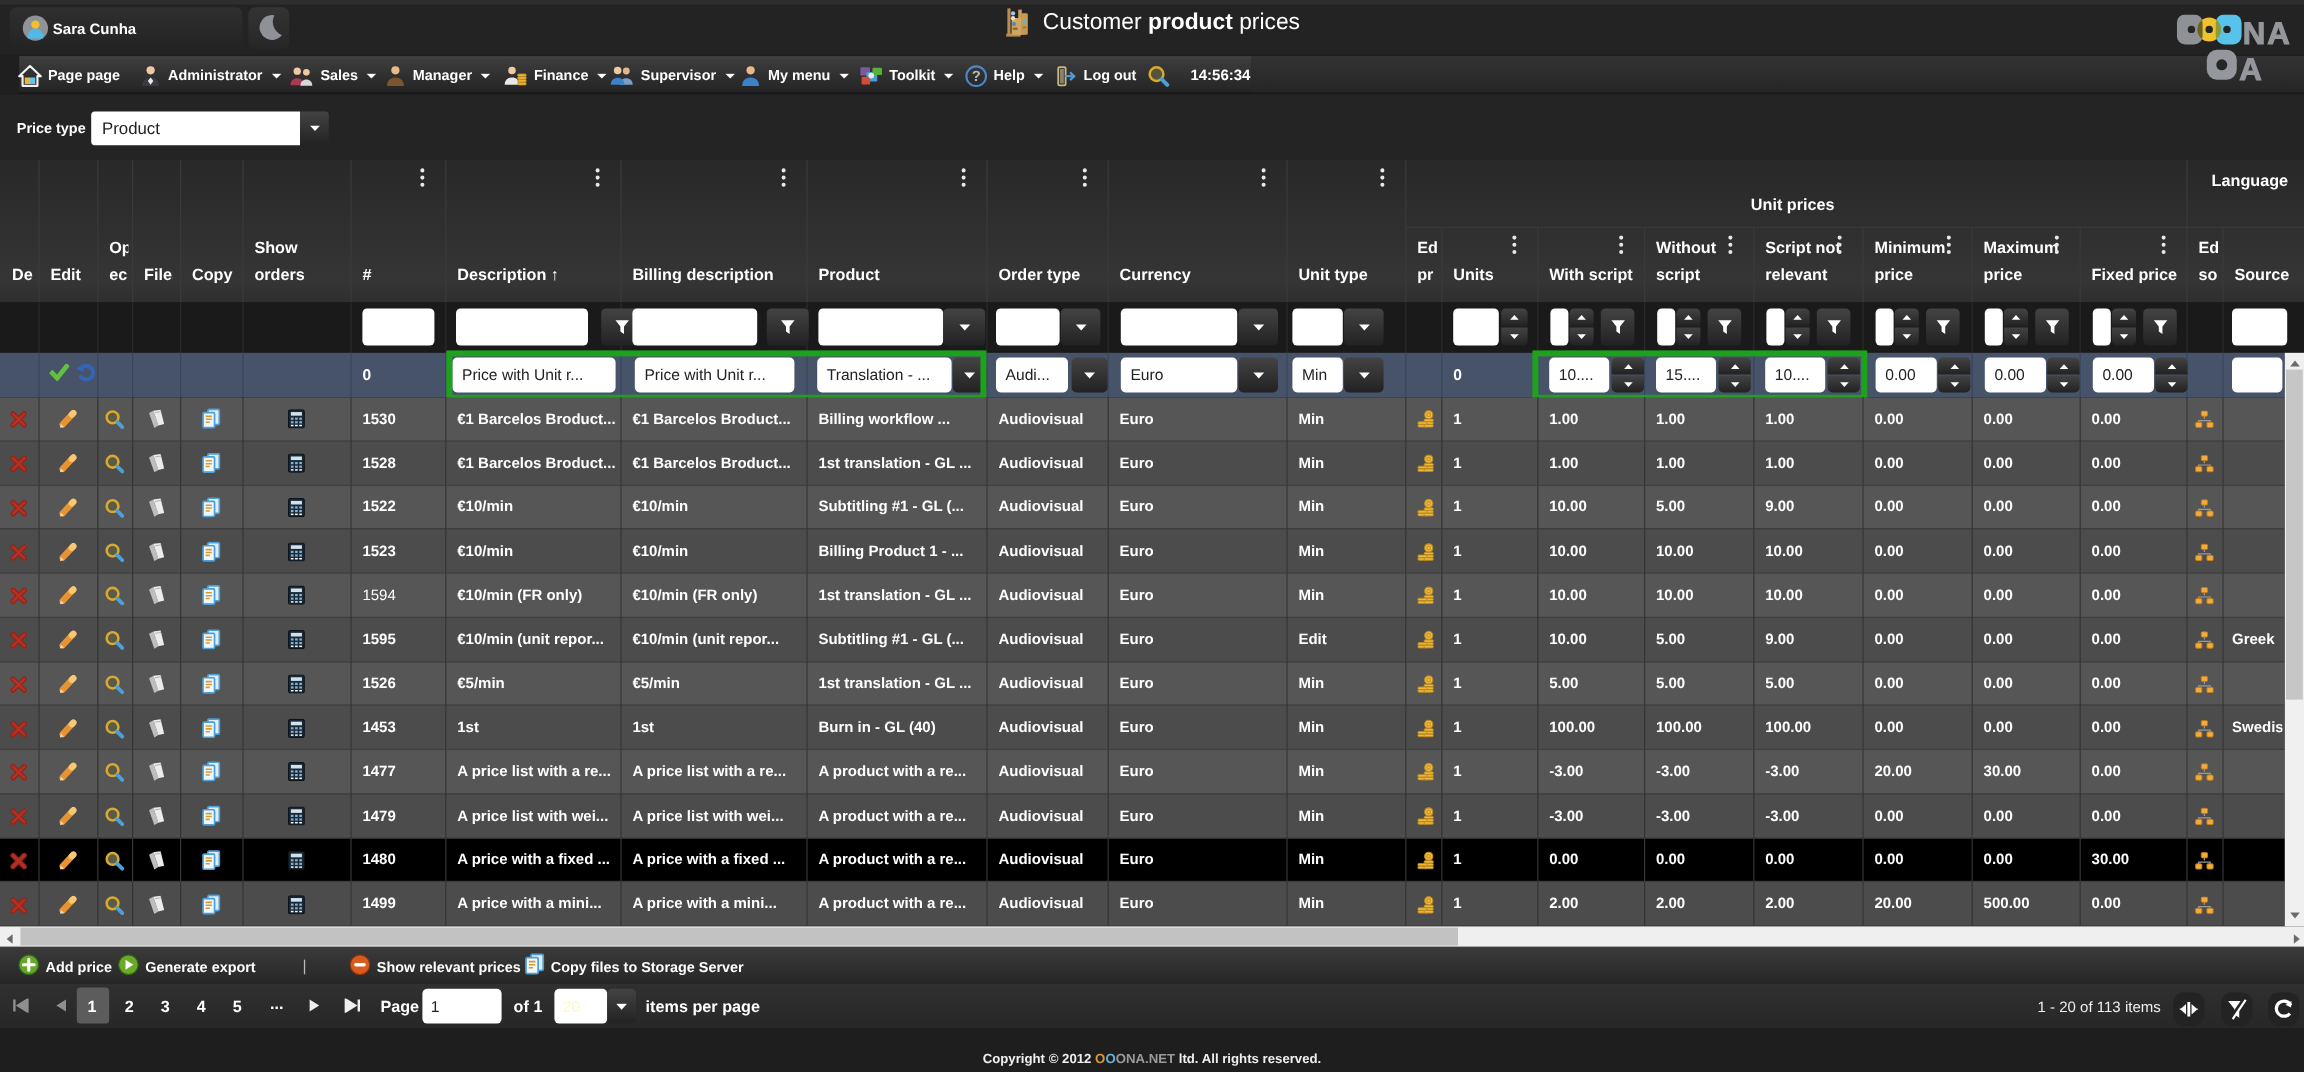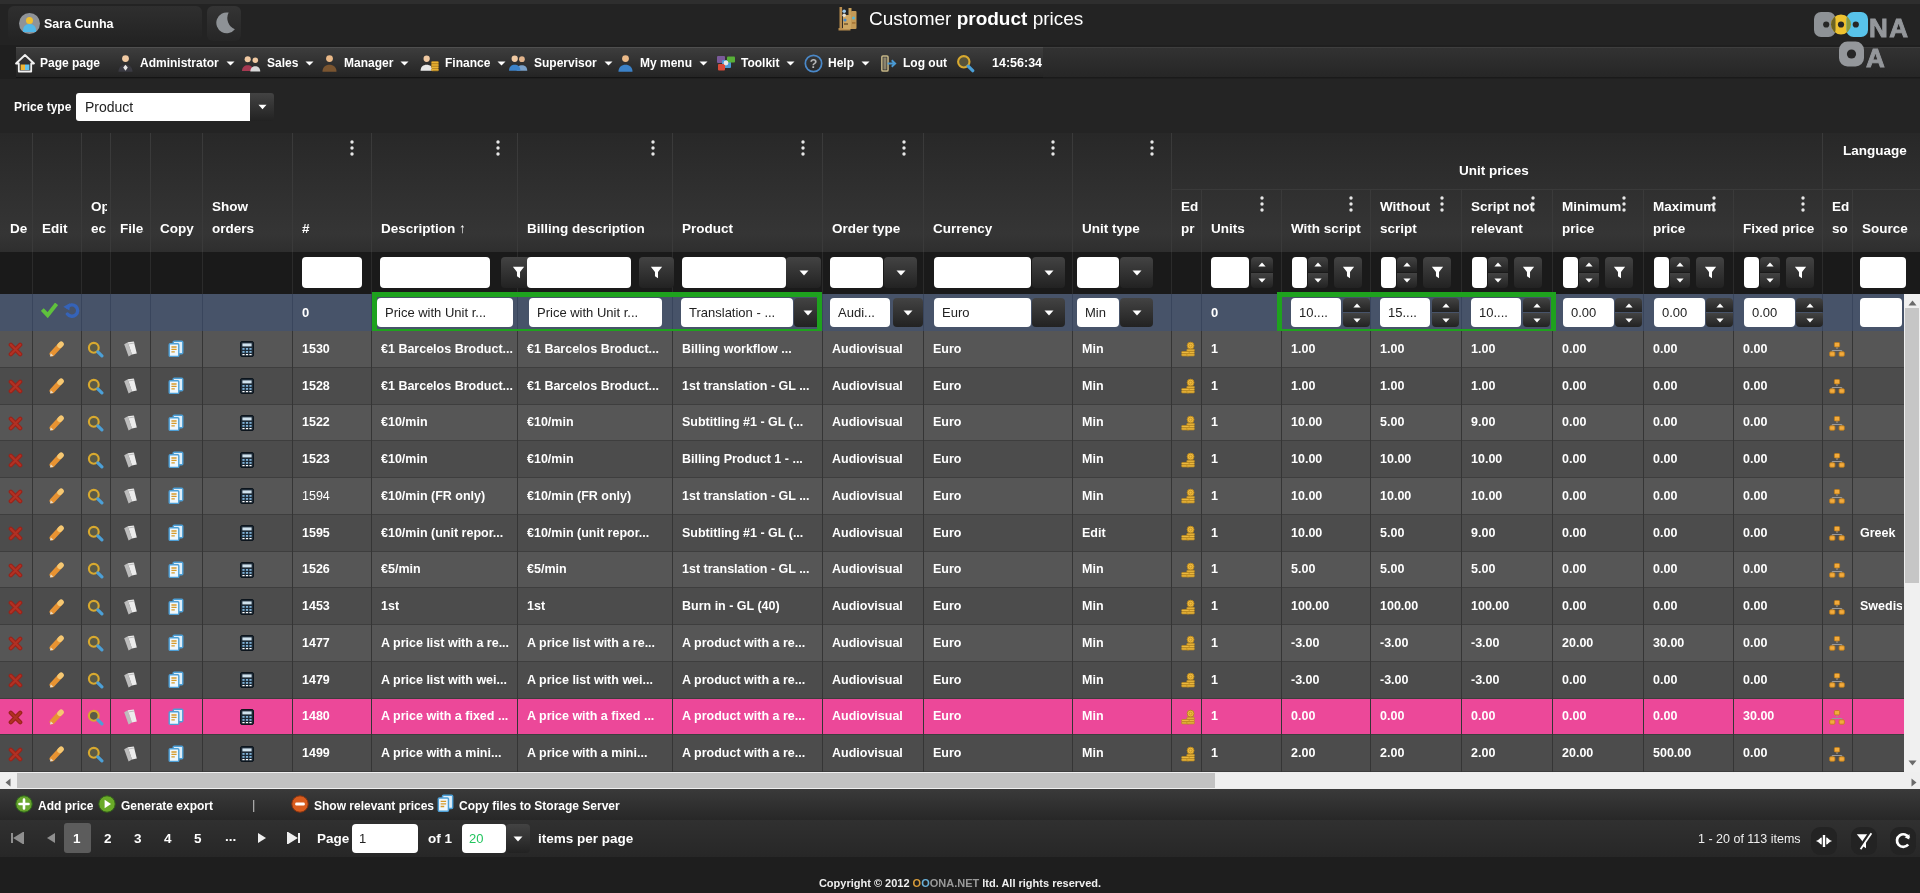--- a/index.html
+++ b/index.html
@@ -1159,21 +1159,21 @@
 <div class="tx" style="left:1291px;top:10.875px;width:77px;overflow:hidden;text-overflow:clip;font-size:12.5px;font-weight:bold">-3.00</div>
 <div class="tx" style="left:1380px;top:10.875px;width:79px;overflow:hidden;text-overflow:clip;font-size:12.5px;font-weight:bold">-3.00</div>
 <div class="tx" style="left:1471px;top:10.875px;width:79px;overflow:hidden;text-overflow:clip;font-size:12.5px;font-weight:bold">-3.00</div>
 <div class="tx" style="left:1562px;top:10.875px;width:79px;overflow:hidden;text-overflow:clip;font-size:12.5px;font-weight:bold">0.00</div>
 <div class="tx" style="left:1653px;top:10.875px;width:78px;overflow:hidden;text-overflow:clip;font-size:12.5px;font-weight:bold">0.00</div>
 <div class="tx" style="left:1743px;top:10.875px;width:77px;overflow:hidden;text-overflow:clip;font-size:12.5px;font-weight:bold">0.00</div>
 <svg class="a" style="left:1829px;top:11.375px" width="16" height="15">
         <use href="#sitemap"></use>
       </svg>
 </div>
-<div class="a" style="left:0;top:367.5px;width:1904px;height:36.75px;background:#ec4899;border-bottom:1px solid #3e3e3e">
+<div class="a" style="left:0;top:367.5px;width:1904px;height:36.75px;background:#000000;border-bottom:1px solid #3e3e3e">
 <svg class="a" style="left:8px;top:11.375px" width="15" height="15">
         <use href="#xdel"></use>
       </svg>
 <svg class="a" style="left:48px;top:10.375px" width="17" height="17">
         <use href="#pencil"></use>
       </svg>
 <svg class="a" style="left:87px;top:10.375px" width="17" height="17">
         <use href="#mag"></use>
       </svg>
 <svg class="a" style="left:122px;top:10.375px" width="16" height="16">
@@ -1321,21 +1321,21 @@
     <path d="M1 1 L9 6 L1 11 Z" fill="#efefef"></path>
   </svg>
 <svg class="a" style="left:287px;top:832px" width="14" height="12">
     <path d="M12 1 V11 M1 1 L9 6 L1 11 Z" stroke="#efefef" stroke-width="2" fill="#efefef"></path>
   </svg>
 <div class="tx" style="left:317px;top:831px;font-size:13.5px;font-weight:bold">Page</div>
 <div class="w" style="left:352px;top:824px;width:66px;height:29px"></div>
 <div class="tx" style="left:359px;top:831.0px;font-size:13px;color:#222">1</div>
 <div class="tx" style="left:428px;top:831px;font-size:13.5px;font-weight:bold">of 1</div>
 <div class="w" style="left:462px;top:824px;width:44px;height:29px"></div>
-<div class="tx" style="left:469px;top:831.0px;font-size:13px;color:#22c55e">20</div>
+<div class="tx" style="left:469px;top:831.0px;font-size:13px;color:#fef9c3">20</div>
 <div class="btn" style="left:506px;top:824px;width:24px;height:29px">
     <svg width="10" height="6">
       <use href="#tdown"></use>
     </svg>
   </div>
 <div class="tx" style="left:538px;top:831px;font-size:13.5px;font-weight:bold">items per page</div>
 <div class="tx" style="left:1698px;top:832px;font-size:12.5px;color:#efefef">1 - 20 of 113 items</div>
 <div class="a" style="left:1811px;top:827px;width:26px;height:28px;border-radius:9px;background:#232323;display:flex;align-items:center;justify-content:center">
     <svg width="18" height="18">
       <use href="#resz"></use>

